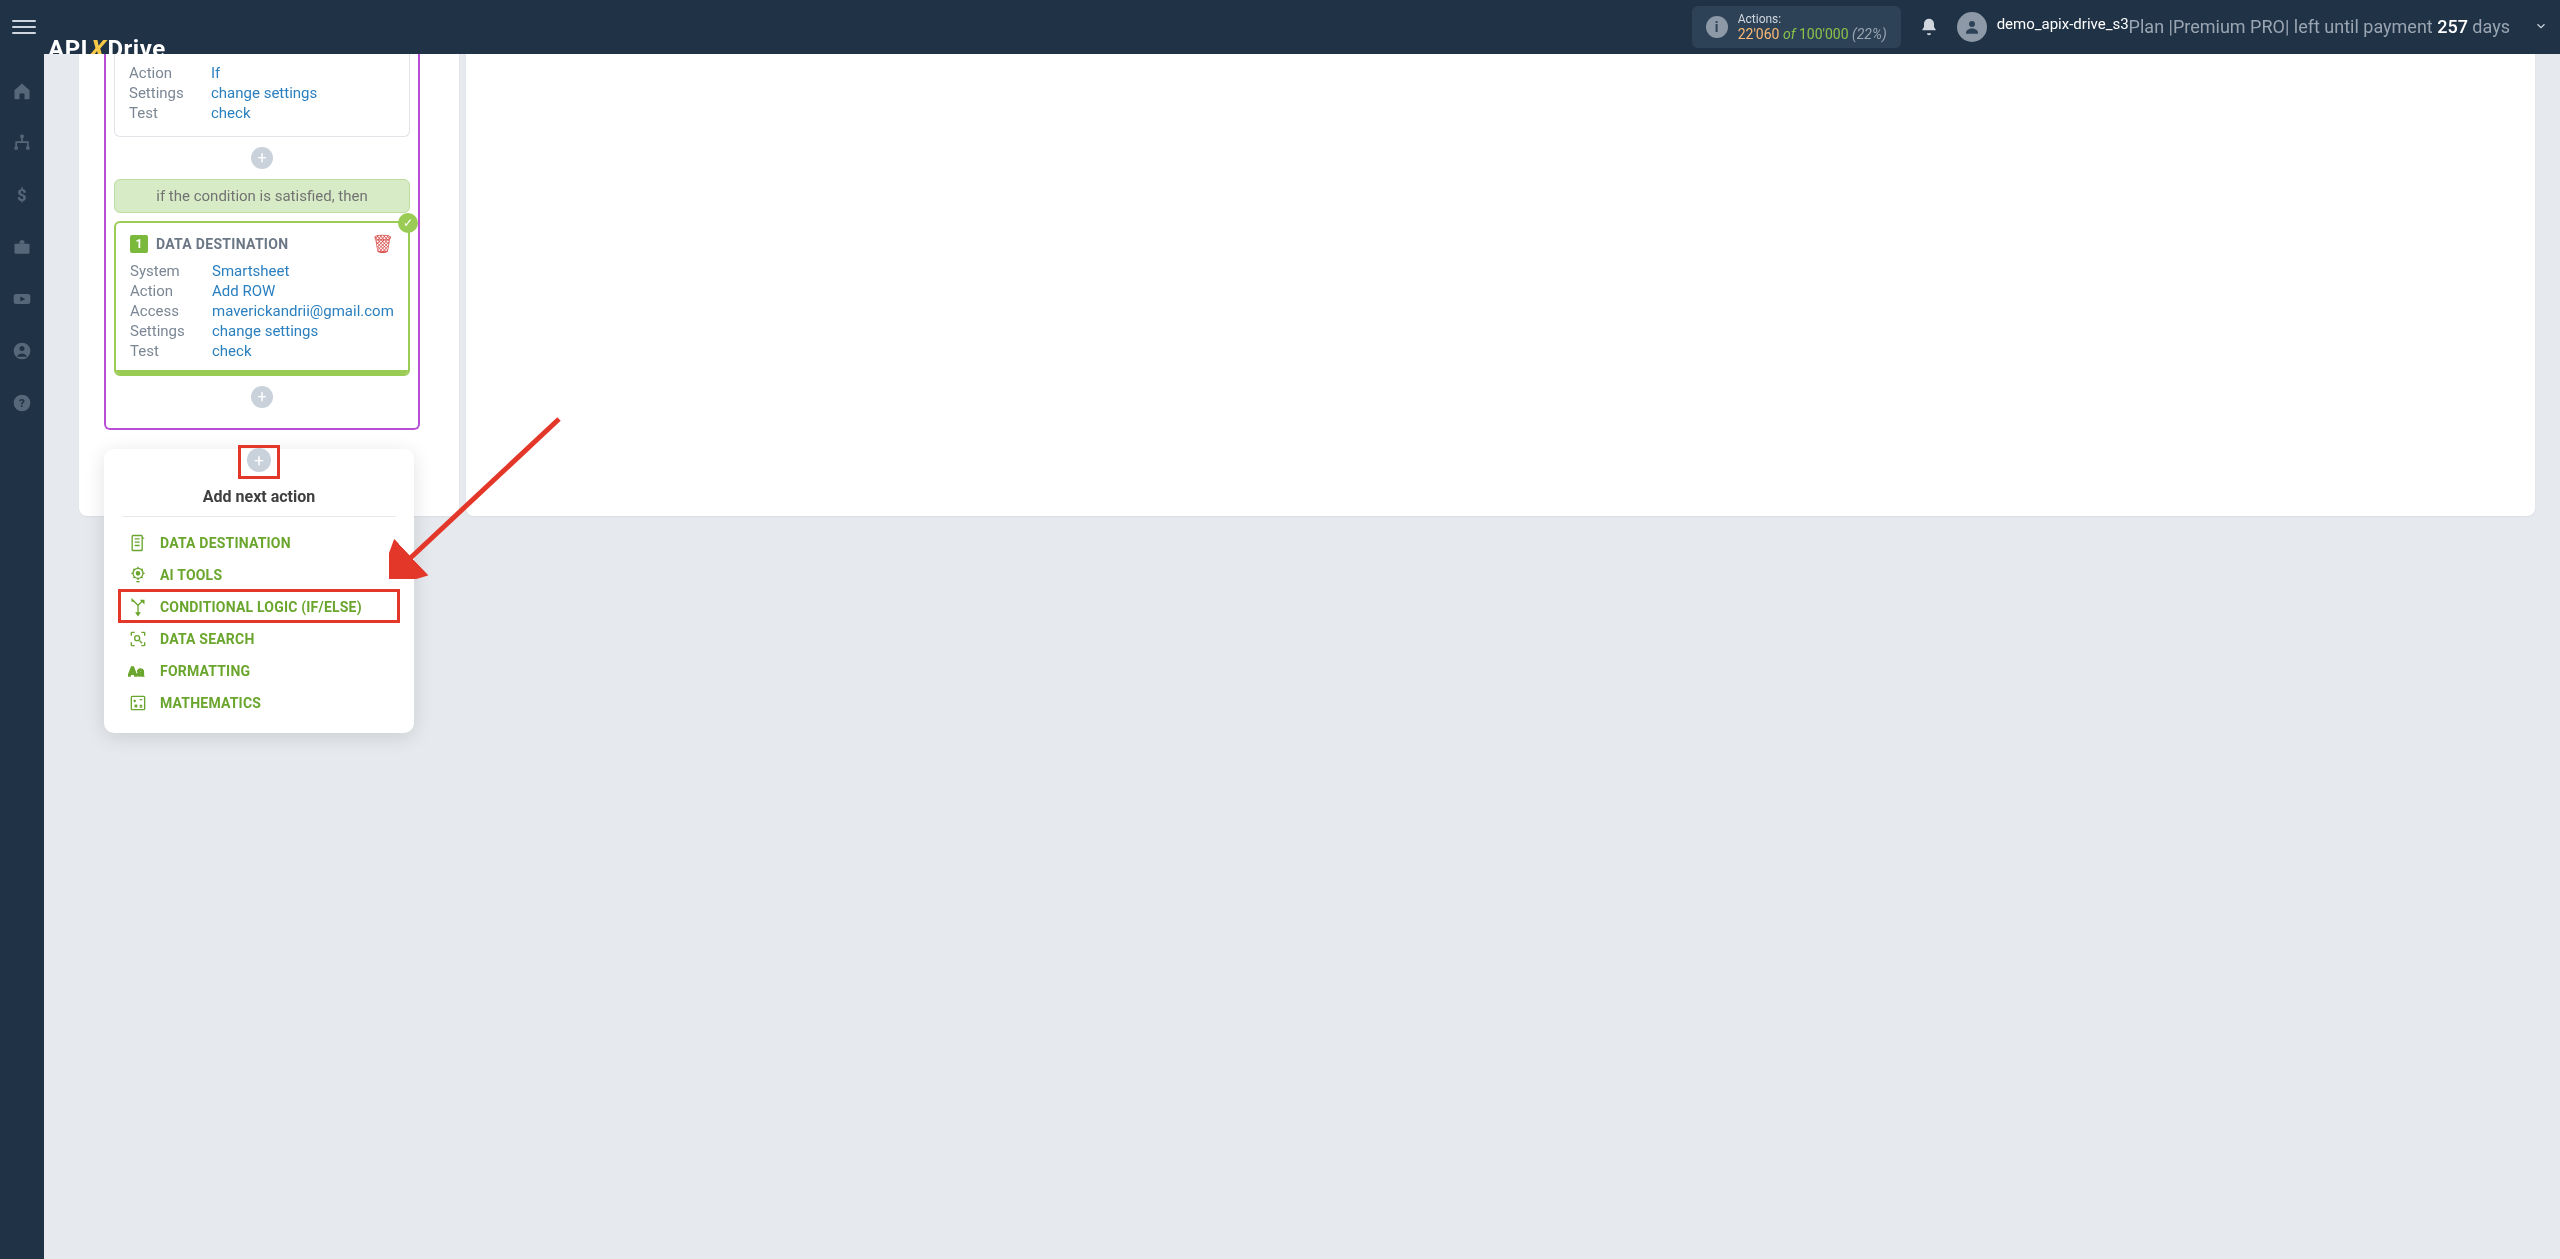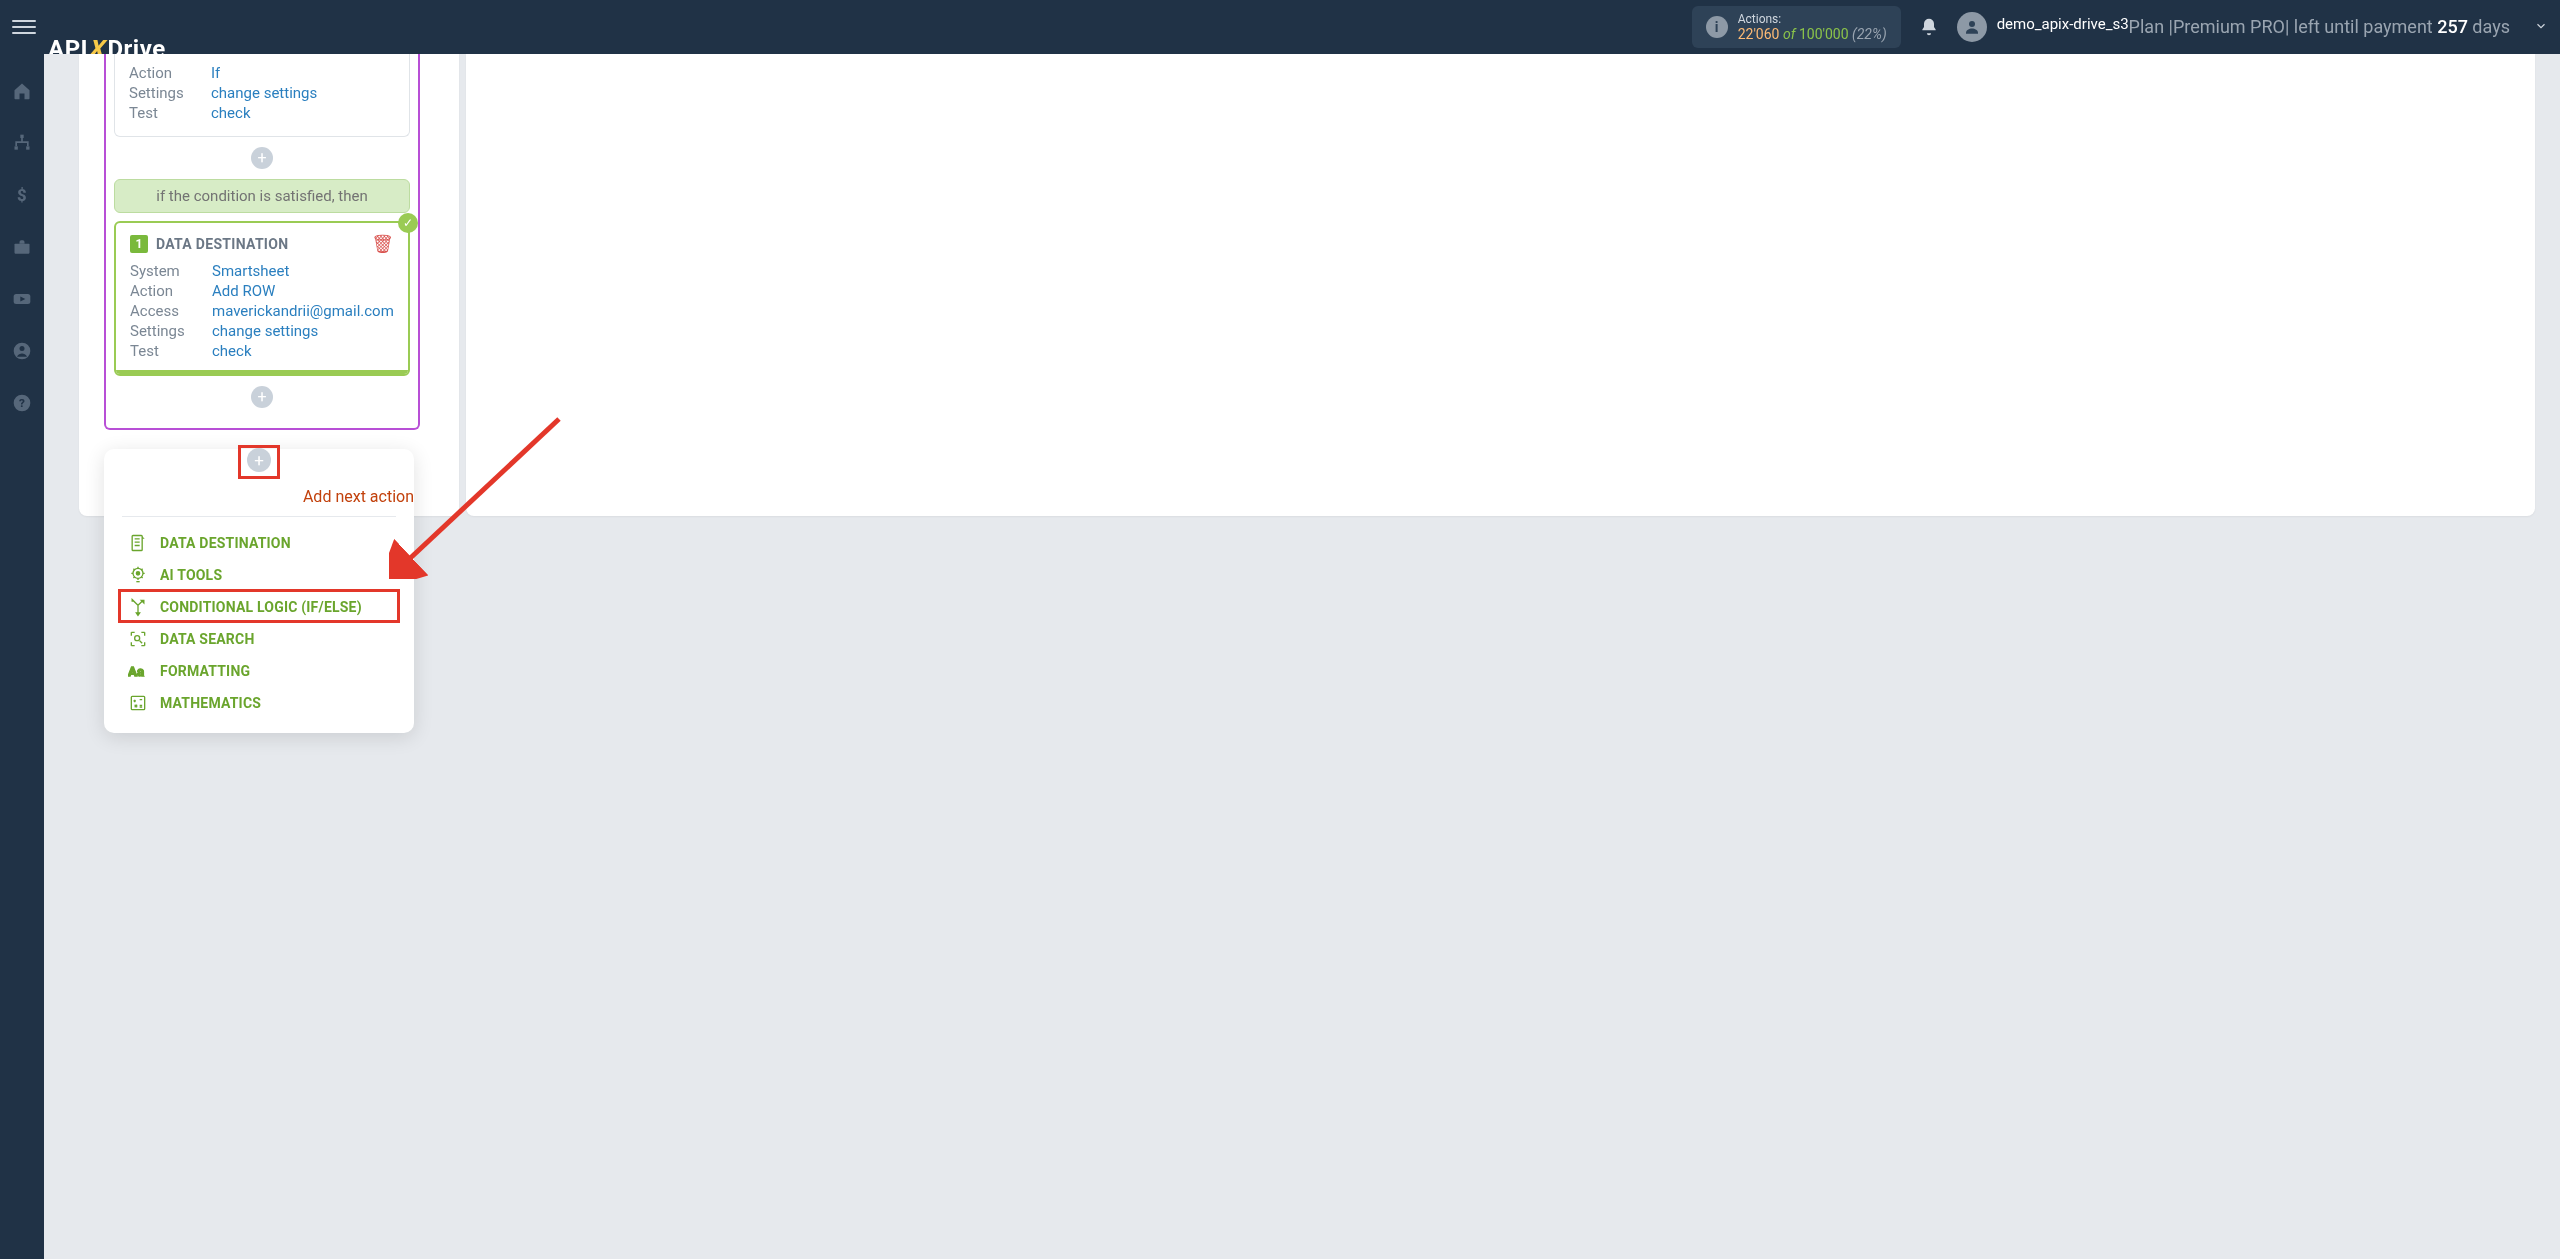--- a/index.html
+++ b/index.html
@@ -46,21 +46,21 @@
 .dest-card { border: 2px solid #9acb54; border-radius: 6px; background: #fff; position: relative; padding: 10px 14px 12px 14px; }
 .dest-card .check-badge { position: absolute; top: -10px; right: -10px; width: 20px; height: 20px; border-radius: 50%; background: #9acb54; display: flex; align-items: center; justify-content: center; color: #fff; font-size: 12px; }
 .dest-header { display: flex; align-items: center; gap: 8px; margin-bottom: 8px; }
 .dest-num { width: 18px; height: 18px; background: #7ab93c; color: #fff; font-size: 12px; font-weight: 700; display: flex; align-items: center; justify-content: center; border-radius: 2px; }
 .dest-title { color: #6b7785; font-weight: 700; letter-spacing: 0.3px; font-size: 14px; }
 .trash { margin-left: auto; color: #d9534f; cursor: pointer; font-size: 18px; }
 .dest-footer-bar { height: 4px; background: #9acb54; margin: 10px -14px -12px -14px; border-radius: 0 0 4px 4px; }
 .action-panel { position: absolute; top: 395px; left: 60px; width: 310px; background: #fff; border-radius: 10px; box-shadow: 0 4px 20px rgba(0,0,0,0.12); padding-bottom: 14px; }
 .action-panel .top-add { width: 24px; height: 24px; border-radius: 50%; background: #c9d1da; display: flex; align-items: center; justify-content: center; margin: 0 auto; color: #fff; font-size: 17px; line-height: 1; cursor: pointer; position: relative; top: -1px; }
 .action-panel .red-add-box { position: absolute; top: -4px; left: 50%; transform: translateX(-50%); width: 42px; height: 34px; border: 3px solid #e3372a; pointer-events: none; }
-.action-panel h3 { text-align: right; font-size: 16px; font-weight: 400; color: #c2410c; margin: 14px 0 10px 0; }
+.action-panel h3 { text-align: center; font-size: 16px; font-weight: 700; color: #404040; margin: 14px 0 10px 0; }
 .action-panel hr { border: none; border-top: 1px solid #e6e9ed; margin: 0 18px 10px 18px; }
 .action-item { display: flex; align-items: center; gap: 12px; padding: 6px 24px; color: #6aa52d; font-weight: 700; font-size: 14px; letter-spacing: 0.2px; cursor: pointer; }
 .action-item svg { width: 20px; height: 20px; stroke: #6aa52d; stroke-width: 1.6; fill: none; flex-shrink: 0; }
 .red-cond-box { position: absolute; left: 14px; right: 14px; border: 3px solid #e3372a; height: 34px; pointer-events: none; }
 .arrow { position: absolute; pointer-events: none; }
 </style>
 </head>
 <body>
 
 <div class="topbar">

